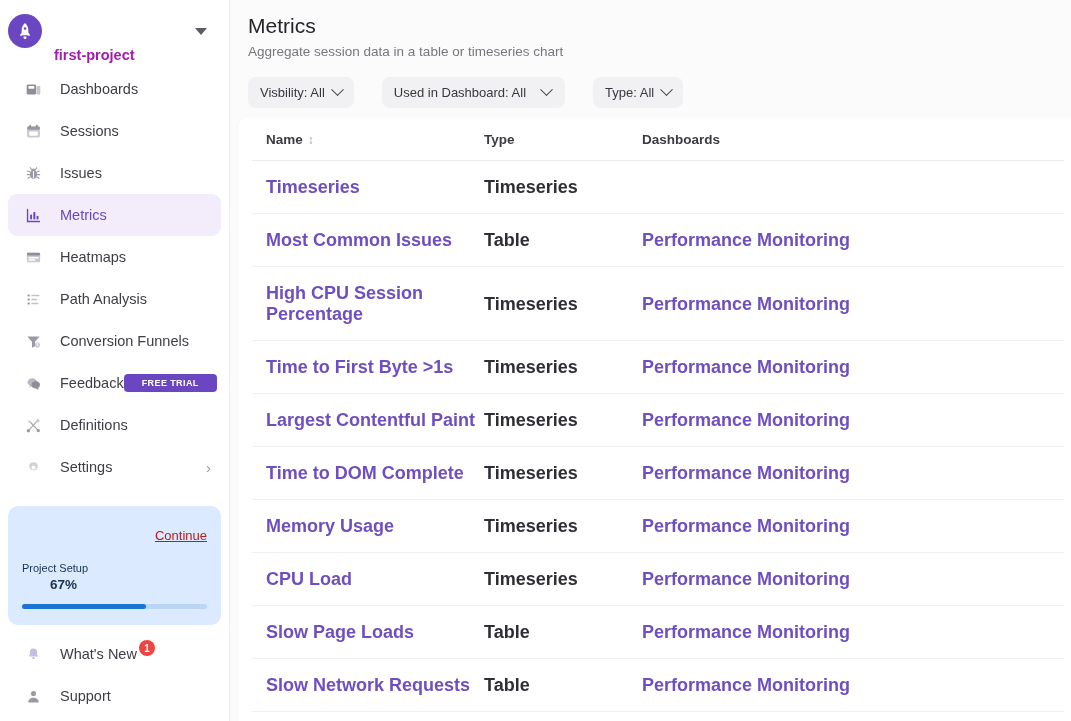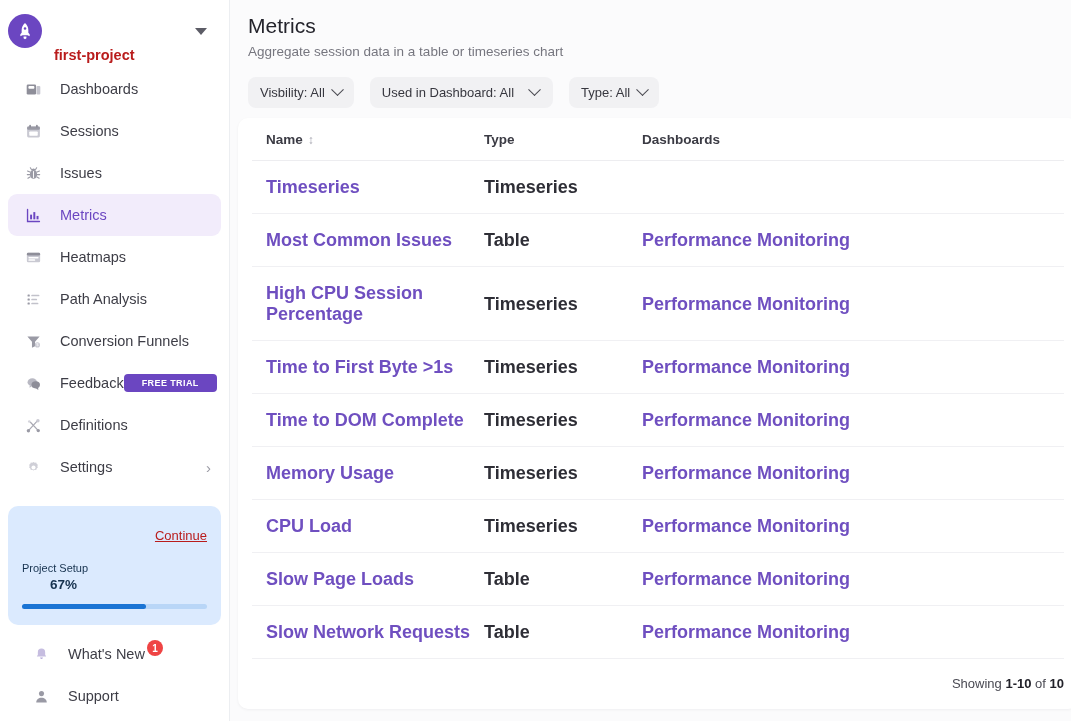--- a/index.html
+++ b/index.html
@@ -27,21 +27,21 @@
     cursor: pointer;
   }
   .avatar {
     width: 34px; height: 34px; border-radius: 50%;
     background: #6b46c1;
     display: flex; align-items: center; justify-content: center;
     flex: 0 0 34px;
   }
   .avatar svg { display: block; }
   .proj-name {
-    font-size: 14.5px; font-weight: bold; color: #b91c1c;
+    font-size: 14.5px; font-weight: bold; color: #a21caf;
     flex: 1; white-space: nowrap; overflow: hidden; margin-top: 48px;
   }
   .caret-down {
     width: 0; height: 0;
     border-left: 6px solid transparent;
     border-right: 6px solid transparent;
     border-top: 7px solid #5c5c66;
     margin-right: 8px;
   }
 
@@ -88,41 +88,41 @@
     margin-left: auto; margin-top: 10px;
     font-size: 13px; color: #b91c1c;
     text-decoration: underline; cursor: pointer; white-space: nowrap;
   }
   .bar-track {
     margin-top: 12px; height: 5px; border-radius: 3px;
     background: #b9d6f7; width: 100%;
   }
   .bar-fill { height: 5px; border-radius: 3px; background: #1a74d4; }
 
-  .footer-nav { padding: 8px 8px 4px 16px; }
+  .footer-nav { padding: 8px 8px 4px 8px; }
   .count-badge {
     background: #ef4444; color: #fff;
     font-size: 10px; font-weight: bold;
     min-width: 16px; height: 16px; border-radius: 50%;
     display: inline-flex; align-items: center; justify-content: center;
     margin-left: 2px; position: relative; top: -6px;
   }
   .lbl-wrap { display: flex; align-items: flex-start; }
 
   
   .main {
     flex: 1; height: 721px; position: relative;
     background: #fbfbfc;
     overflow: hidden;
   }
   .page-head { padding: 14px 0 0 18px; }
   .page-title { font-size: 21px; color: #24242c; font-weight: normal; }
   .page-sub { font-size: 13.5px; color: #76767f; margin-top: 6px; }
 
-  .filters { display: flex; gap: 16px; padding: 18px 0 0 18px; align-items: center; }
+  .filters { display: flex; gap: 28px; padding: 18px 0 0 18px; align-items: center; }
   .filter-pill {
     background: #f1f1f3; border-radius: 8px;
     height: 31px; display: flex; align-items: center;
     padding: 0 12px; gap: 8px;
     font-size: 13px; color: #37373f;
     cursor: pointer; white-space: nowrap;
   }
   .filter-pill.wide { padding-right: 14px; }
   .filter-pill .sp { flex: 1; }
   .chev {
@@ -415,20 +415,25 @@
               <td class="c-name"><span class="lnk">High CPU Session Percentage</span></td>
               <td>Timeseries</td>
               <td><span class="lnk">Performance Monitoring</span></td>
             </tr>
             <tr>
               <td class="c-name"><span class="lnk">Time to First Byte &gt;1s</span></td>
               <td>Timeseries</td>
               <td><span class="lnk">Performance Monitoring</span></td>
             </tr>
             <tr>
+              <td class="c-name"><span class="lnk">Largest Contentful Paint</span></td>
+              <td>Timeseries</td>
+              <td><span class="lnk">Performance Monitoring</span></td>
+            </tr>
+            <tr>
               <td class="c-name"><span class="lnk">Time to DOM Complete</span></td>
               <td>Timeseries</td>
               <td><span class="lnk">Performance Monitoring</span></td>
             </tr>
             <tr>
               <td class="c-name"><span class="lnk">Memory Usage</span></td>
               <td>Timeseries</td>
               <td><span class="lnk">Performance Monitoring</span></td>
             </tr>
             <tr>

